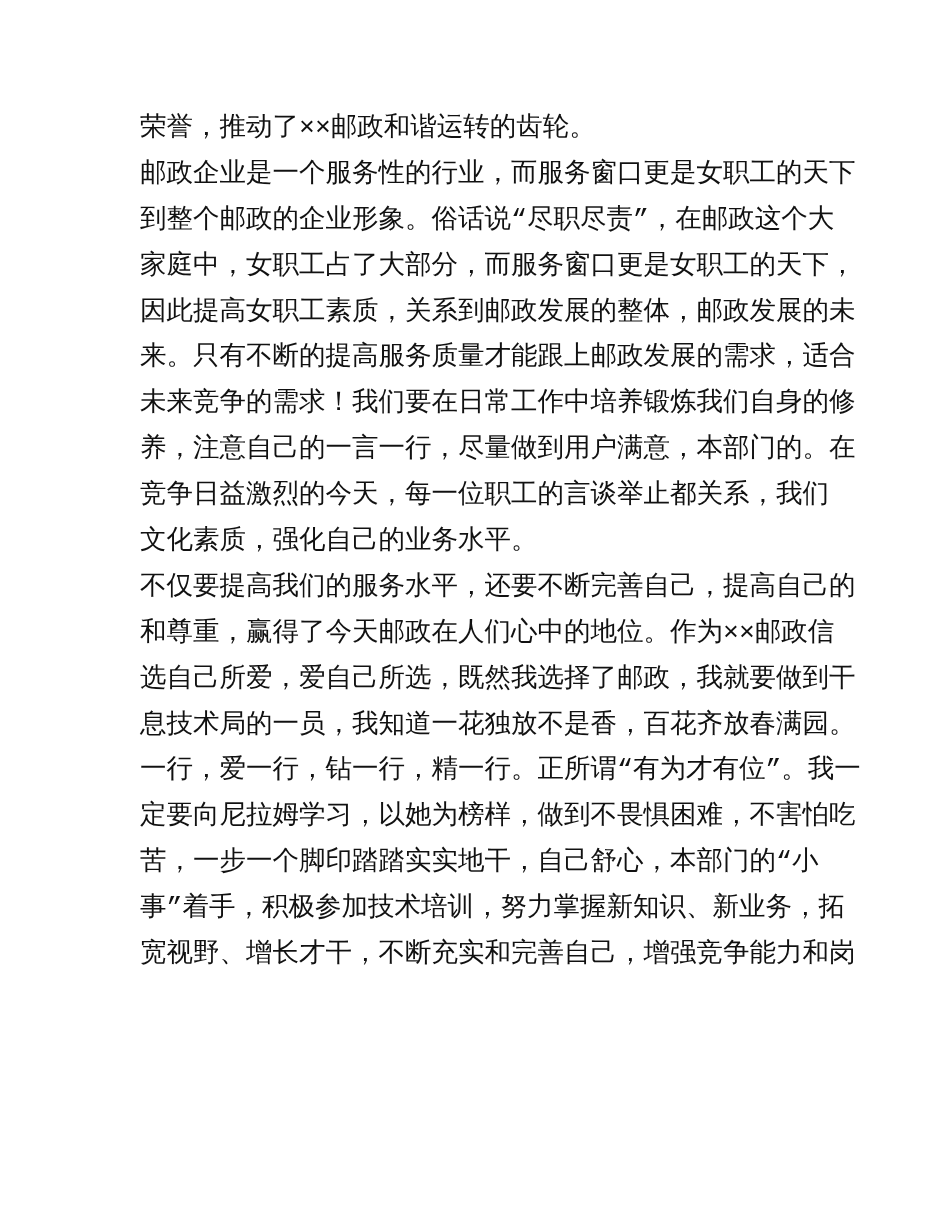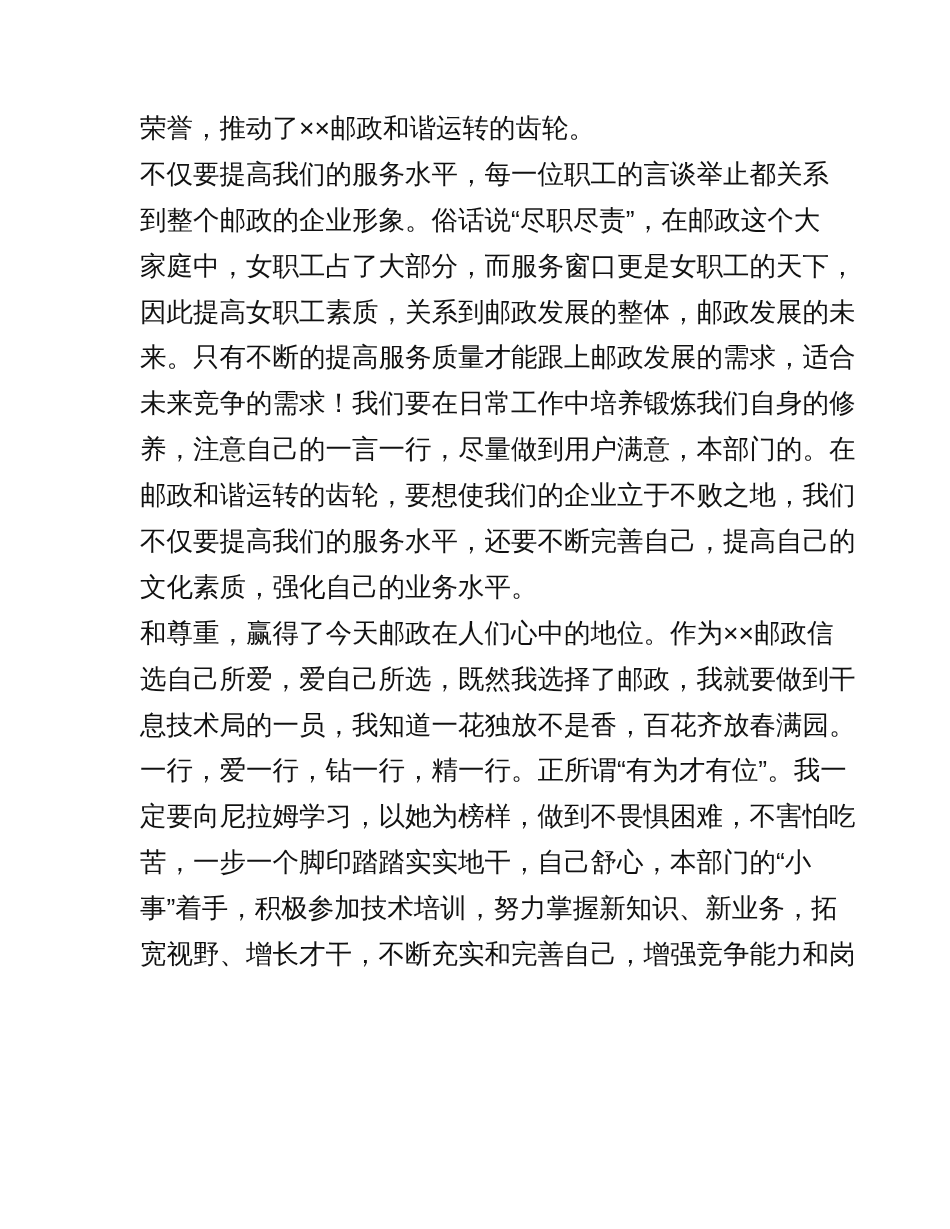--- a/index.html
+++ b/index.html
@@ -11,46 +11,46 @@
       width: 950px;
       height: 1229px;
       position: relative;
       overflow: hidden;
     }
     .page {
       position: absolute;
       left: 140px;
       top: 106px;
       width: 680px;
-      font-family: Liberation Sans, sans-serif;
+      font-family: Liberation Mono, monospace;
       font-size: 26.5px;
       color: #111111;
     }
     .line {
       height: 45.9px;
       line-height: 45.9px;
       white-space: nowrap;
       letter-spacing: 0px;
     }
   </style>
 </head>
 <body>
 
 <div class="page">
   <div class="line">荣誉，推动了××邮政和谐运转的齿轮。</div>
-  <div class="line">不仅要提高我们的服务水平，每一位职工的言谈举止都关系</div>
+  <div class="line">邮政企业是一个服务性的行业，而服务窗口更是女职工的天下</div>
   <div class="line">到整个邮政的企业形象。俗话说“尽职尽责”，在邮政这个大</div>
   <div class="line">家庭中，女职工占了大部分，而服务窗口更是女职工的天下，</div>
   <div class="line">因此提高女职工素质，关系到邮政发展的整体，邮政发展的未</div>
   <div class="line">来。只有不断的提高服务质量才能跟上邮政发展的需求，适合</div>
   <div class="line">未来竞争的需求！我们要在日常工作中培养锻炼我们自身的修</div>
   <div class="line">养，注意自己的一言一行，尽量做到用户满意，本部门的。在</div>
-  <div class="line">邮政和谐运转的齿轮，要想使我们的企业立于不败之地，我们</div>
+  <div class="line">竞争日益激烈的今天，每一位职工的言谈举止都关系，我们</div>
+  <div class="line">文化素质，强化自己的业务水平。</div>
   <div class="line">不仅要提高我们的服务水平，还要不断完善自己，提高自己的</div>
-  <div class="line">文化素质，强化自己的业务水平。</div>
   <div class="line">和尊重，赢得了今天邮政在人们心中的地位。作为××邮政信</div>
   <div class="line">选自己所爱，爱自己所选，既然我选择了邮政，我就要做到干</div>
   <div class="line">息技术局的一员，我知道一花独放不是香，百花齐放春满园。</div>
   <div class="line">一行，爱一行，钻一行，精一行。正所谓“有为才有位”。我一</div>
   <div class="line">定要向尼拉姆学习，以她为榜样，做到不畏惧困难，不害怕吃</div>
   <div class="line">苦，一步一个脚印踏踏实实地干，自己舒心，本部门的“小</div>
   <div class="line">事”着手，积极参加技术培训，努力掌握新知识、新业务，拓</div>
   <div class="line">宽视野、增长才干，不断充实和完善自己，增强竞争能力和岗</div>
 </div>
 

